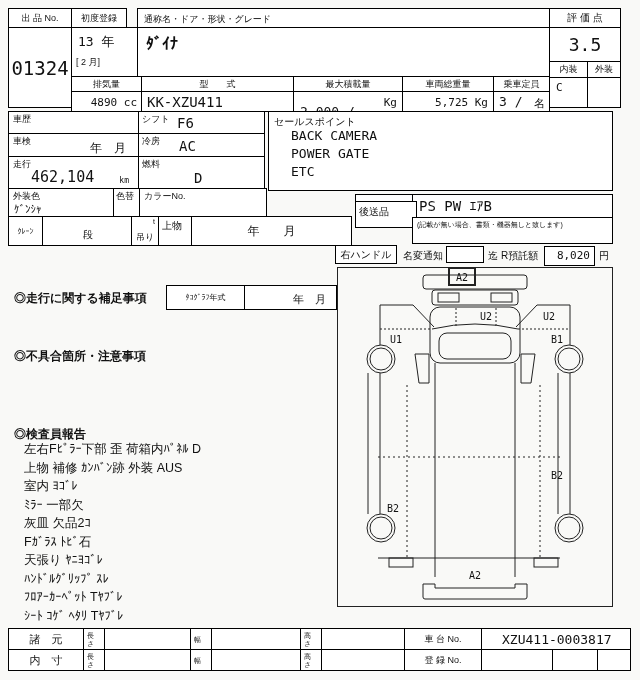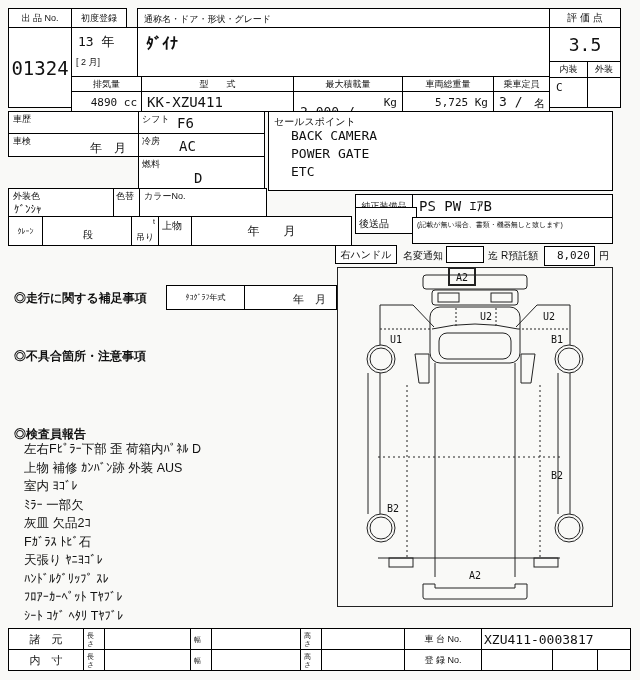--- a/index.html
+++ b/index.html
@@ -72,20 +72,25 @@
 
   <div class="b" style="left:8px;top:133px;width:131px;height:24px;">
     <span class="nb lbl" style="left:4px;top:2px;">車検</span>
     <span class="nb" style="right:12px;top:6px;font-size:12px;">年　月</span>
   </div>
   <div class="b" style="left:138px;top:133px;width:127px;height:24px;">
     <span class="nb lbl" style="left:3px;top:2px;">冷房</span>
     <span class="nb mono" style="left:40px;top:4px;font-size:14px;">AC</span>
   </div>
 
+  <div class="b" style="left:8px;top:156px;width:131px;height:33px;">
+    <span class="nb lbl" style="left:4px;top:2px;">走行</span>
+    <span class="nb mono" style="left:22px;top:11px;font-size:15px;">462,104</span>
+    <span class="nb mono" style="right:9px;bottom:3px;font-size:8px;">km</span>
+  </div>
   <div class="b" style="left:138px;top:156px;width:127px;height:33px;">
     <span class="nb lbl" style="left:3px;top:2px;">燃料</span>
     <span class="nb mono" style="left:55px;top:13px;font-size:14px;">D</span>
   </div>
 
   <div class="b" style="left:8px;top:188px;width:106px;height:29px;">
     <span class="nb lbl" style="left:4px;top:2px;">外装色</span>
     <span class="nb mono" style="left:5px;top:14px;font-size:11px;">ｹﾞﾝｼｬ</span>
   </div>
   <div class="b lbl" style="left:113px;top:188px;width:27px;height:29px;padding:2px 0 0 2px;">色替</div>
@@ -106,21 +111,21 @@
 
   <div class="b" style="left:268px;top:111px;width:345px;height:80px;">
     <span class="nb" style="left:5px;top:3px;font-size:10px;">セールスポイント</span>
     <span class="nb mono" style="left:22px;top:16px;font-size:13px;">BACK CAMERA</span>
     <span class="nb mono" style="left:22px;top:34px;font-size:13px;">POWER GATE</span>
     <span class="nb mono" style="left:22px;top:52px;font-size:13px;">ETC</span>
   </div>
 
   <div class="b cen lbl" style="left:355px;top:194px;width:58px;height:24px;">純正装備品</div>
   <div class="b mono" style="left:412px;top:194px;width:201px;height:24px;font-size:14px;padding:3px 0 0 6px;">PS PW ｴｱB</div>
-  <div class="b" style="left:355px;top:207px;width:62px;height:27px;padding:9px 0 0 3px;font-size:10px;">後送品</div>
+  <div class="b" style="left:355px;top:201px;width:62px;height:27px;padding:3px 0 0 3px;font-size:10px;">後送品</div>
   <div class="b tiny" style="left:412px;top:217px;width:201px;height:27px;padding:3px 0 0 4px;">(記載が無い場合、書類・機器無しと致します)</div>
 
   <div class="b cen" style="left:335px;top:245px;width:62px;height:19px;font-size:10px;">右ハンドル</div>
   <span class="nb" style="left:403px;top:249px;font-size:10px;">名変通知</span>
   <div class="b" style="left:446px;top:246px;width:38px;height:17px;"></div>
   <span class="nb" style="left:488px;top:249px;font-size:10px;">迄</span>
   <span class="nb" style="left:501px;top:249px;font-size:10px;">R預託額</span>
   <div class="b mono rt" style="left:544px;top:246px;width:51px;height:20px;font-size:11px;padding:2px 4px 0 0;">8,020</div>
   <span class="nb" style="left:599px;top:249px;font-size:10px;">円</span>
 
@@ -214,21 +219,21 @@
     <span class="nb tiny" style="left:3px;top:3px;width:9px;word-break:break-all;">長さ</span>
   </div>
   <div class="b" style="left:104px;top:628px;width:87px;height:22px;"></div>
   <div class="b tiny" style="left:190px;top:628px;width:22px;height:22px;padding:7px 0 0 3px;">幅</div>
   <div class="b" style="left:211px;top:628px;width:90px;height:22px;"></div>
   <div class="b" style="left:300px;top:628px;width:22px;height:22px;">
     <span class="nb tiny" style="left:3px;top:3px;width:9px;word-break:break-all;">高さ</span>
   </div>
   <div class="b" style="left:321px;top:628px;width:84px;height:22px;"></div>
   <div class="b cen lbl" style="left:404px;top:628px;width:78px;height:22px;">車 台 No.</div>
-  <div class="b mono" style="left:481px;top:628px;width:150px;height:22px;font-size:13px;padding:3px 0 0 2px;">XZU411-0003817</div>
+  <div class="b mono" style="left:481px;top:628px;width:150px;height:22px;font-size:13px;padding:3px 0 0 20px;">XZU411-0003817</div>
 
   <div class="b cen" style="left:8px;top:649px;width:76px;height:22px;font-size:11px;">内　寸</div>
   <div class="b" style="left:83px;top:649px;width:22px;height:22px;">
     <span class="nb tiny" style="left:3px;top:3px;width:9px;word-break:break-all;">長さ</span>
   </div>
   <div class="b" style="left:104px;top:649px;width:87px;height:22px;"></div>
   <div class="b tiny" style="left:190px;top:649px;width:22px;height:22px;padding:7px 0 0 3px;">幅</div>
   <div class="b" style="left:211px;top:649px;width:90px;height:22px;"></div>
   <div class="b" style="left:300px;top:649px;width:22px;height:22px;">
     <span class="nb tiny" style="left:3px;top:3px;width:9px;word-break:break-all;">高さ</span>

